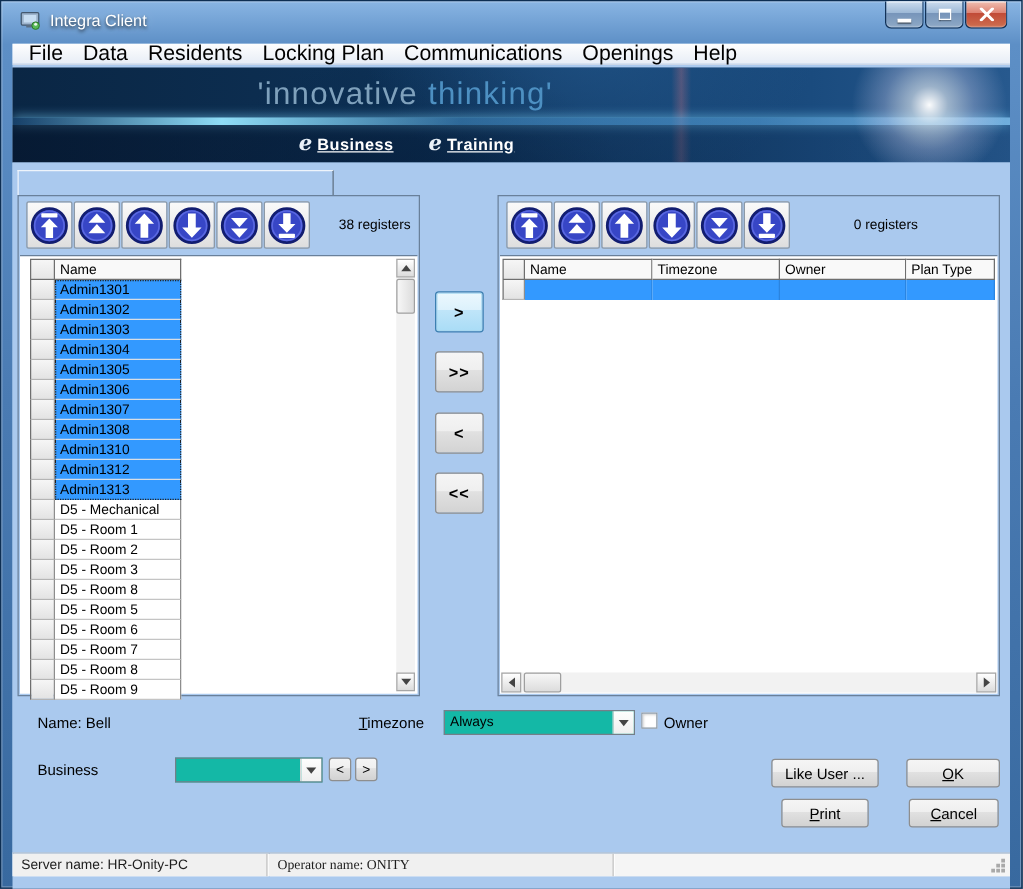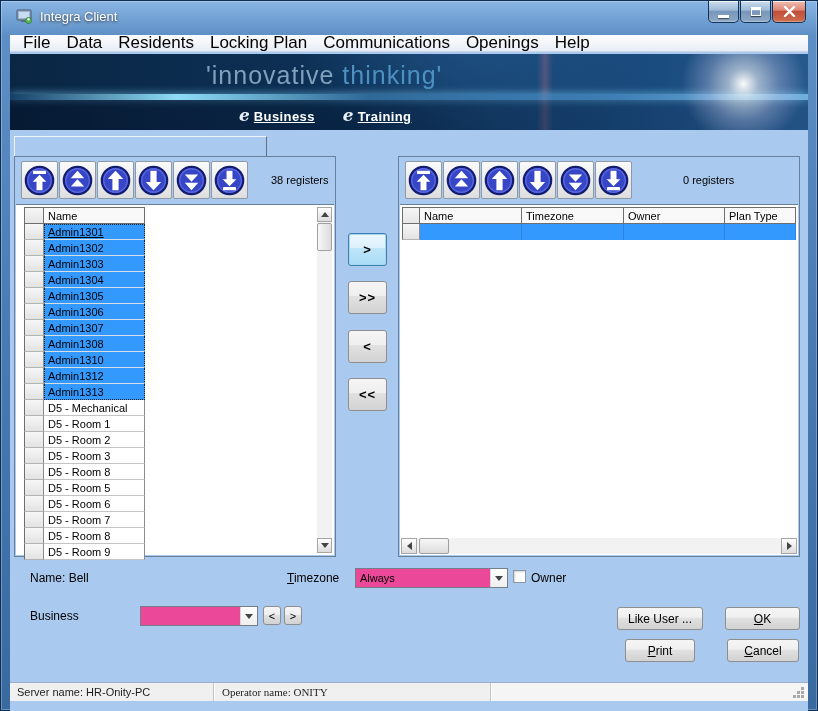--- a/index.html
+++ b/index.html
@@ -84,21 +84,21 @@
     border:1px solid #6e6e6e; }
   .gcolhdr{ width:101px; height:17px; background:#f9f9f9; border:1px solid #6e6e6e; border-left:none;
     font-size:11px; padding:2px 0 0 4px; }
   .grow{ display:flex; height:16px; }
   .rowhdr{ width:20px; background:linear-gradient(#f6f6f6,#e3e3e3);
     border-left:1px solid #6e6e6e; border-right:1px solid #8d8d8d; border-bottom:1px solid #b4b4b4; }
   .namecell{ width:101px; font-size:11px; padding:2px 0 0 4px; white-space:nowrap; overflow:hidden;
     border-right:1px solid #8d8d8d; border-bottom:1px solid #c4c4c4; background:#fff; }
   .grow.sel .namecell{ background:var(--sel,#3399ff); border-bottom-color:#d8dee6;
     border-left:1px dotted #222; border-right:1px dotted #222; padding-left:3px; }
-  .grow.sel-first .namecell{ border-top:1px dotted #222; padding-top:1px;text-decoration:underline; }
+  .grow.sel-first .namecell{ border-top:1px dotted #222; padding-top:1px; }
   .grow.sel-last .namecell{ border-bottom:1px dotted #222; }
 
   
   .vscroll{ position:absolute; right:2px; top:2px; bottom:2px; width:15px; background:#f2f2f2; }
   .hscroll{ position:absolute; left:1px; right:1px; bottom:1px; height:16px; background:#f2f2f2; }
   .sbtn{ position:absolute; background:linear-gradient(#fff,#dcdcdc); border:1px solid #a6a6a6;
     display:flex; align-items:center; justify-content:center; }
   .vscroll .sbtn{ left:0; right:0; height:15px; }
   .vscroll .sbtn.up{ top:0; } .vscroll .sbtn.down{ bottom:0; }
   .hscroll .sbtn{ top:0; bottom:0; width:16px; }
@@ -129,21 +129,21 @@
     border:1px solid #8e8e8e; font-size:13px; font-weight:bold; color:#000;
     background:linear-gradient(#f5f5f5 0%,#efefef 45%,#e1e1e1 46%,#d3d3d3 100%);
     display:flex; align-items:center; justify-content:center; letter-spacing:1px; }
   .transfer-btn.focused{ border-color:#3c7fb1;
     background:linear-gradient(#ecf8fe 0%,#dcf1fc 45%,#bfe5f9 46%,#a9dcf6 100%);
     box-shadow:0 0 0 1px #a8d8f0 inset; }
 
   
   .flabel{ position:absolute; font-size:12px; color:#000; white-space:nowrap; }
   .mn{ text-decoration:underline; }
-  .combo{ position:absolute; height:20px; background:#ec4899; border:1px solid #747e88; font-size:11px; }
+  .combo{ position:absolute; height:20px; background:#14b8a6; border:1px solid #747e88; font-size:11px; }
   .combo .val{ position:absolute; left:4px; top:3px; white-space:nowrap; }
   .combo .arrowzone{ position:absolute; right:0; top:0; bottom:0; width:17px;
     display:flex; align-items:center; justify-content:center; border-left:1px solid #d8d8d8;
     background:linear-gradient(#fefefe,#efefef); }
   .cb{ position:absolute; width:13px; height:13px; background:#fff; border:1px solid #8b98a5;
     box-shadow: inset 1px 1px 2px rgba(0,0,0,.18); }
   .btn{ position:absolute; border:1px solid #8e8e8e; border-radius:3px; font-size:12px; color:#000;
     background:linear-gradient(#f5f5f5 0%,#efefef 45%,#e1e1e1 46%,#d2d2d2 100%);
     display:flex; align-items:center; justify-content:center; white-space:nowrap; }
   .btn.small{ font-size:11px; }

